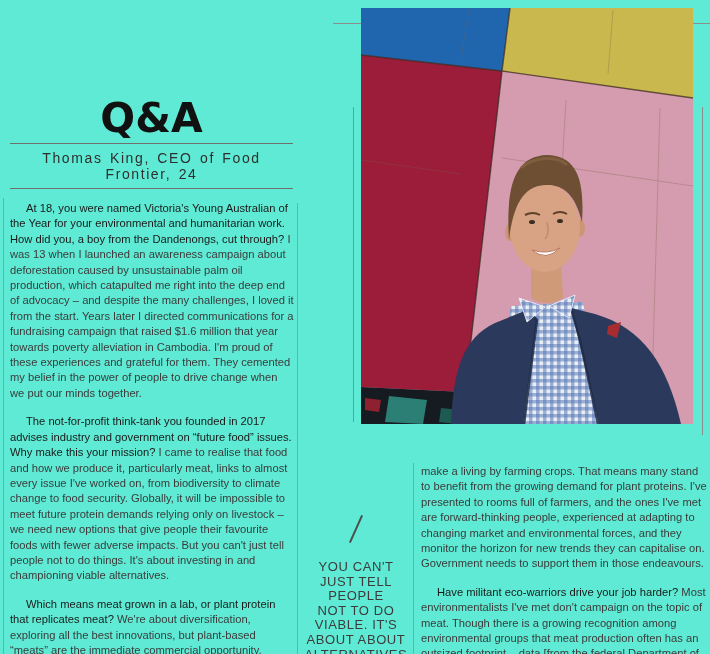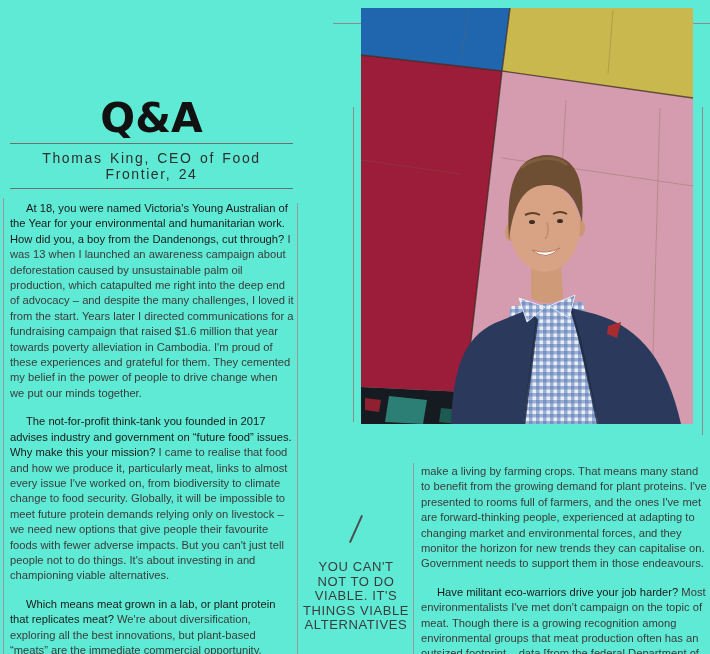--- a/index.html
+++ b/index.html
@@ -69,23 +69,24 @@
 
   <div class="col col-left">
     <p class="qa-pair"><span class="q">At 18, you were named Victoria's Young Australian of the Year for your environmental and humanitarian work. How did you, a boy from the Dandenongs, cut through?</span><span>I was 13 when I launched an awareness campaign about deforestation caused by unsustainable palm oil production, which catapulted me right into the deep end of advocacy – and despite the many challenges, I loved it from the start. Years later I directed communications for a fundraising campaign that raised $1.6 million that year towards poverty alleviation in Cambodia. I'm proud of these experiences and grateful for them. They cemented my belief in the power of people to drive change when we put our minds together.</span></p>
     <p class="qa-pair"><span class="q">The not-for-profit think-tank you founded in 2017 advises industry and government on “future food” issues. Why make this your mission?</span><span>I came to realise that food and how we produce it, particularly meat, links to almost every issue I've worked on, from biodiversity to climate change to food security. Globally, it will be impossible to meet future protein demands relying only on livestock – we need new options that give people their favourite foods with fewer adverse impacts. But you can't just tell people not to do things. It's about investing in and championing viable alternatives.</span></p>
     <p class="qa-pair"><span class="q">Which means meat grown in a lab, or plant protein that replicates meat?</span><span>We're about diversification, exploring all the best innovations, but plant-based “meats” are the immediate commercial opportunity. Cellular agriculture is a bit further off, but when a piece of animal meat becomes available that was made through the cultivation of cells rather than from entire animals, I hope people will be interested to try it.</span></p>
   </div>
 
   <div class="pullquote">
     <span class="slash slash-top"></span>
     <div class="pq-line">YOU CAN'T</div>
+    <div class="pq-line">JUST TELL PEOPLE</div>
     <div class="pq-line">NOT TO DO</div>
     <div class="pq-line">VIABLE. IT'S</div>
-    <div class="pq-line">THINGS VIABLE</div>
+    <div class="pq-line">ABOUT ABOUT</div>
     <div class="pq-line">ALTERNATIVES</div>
     
   </div>
 
   <div class="col col-right">
     <p class="qa-pair"><span>make a living by farming crops. That means many stand to benefit from the growing demand for plant proteins. I've presented to rooms full of farmers, and the ones I've met are forward-thinking people, experienced at adapting to changing market and environmental forces, and they monitor the horizon for new trends they can capitalise on. Government needs to support them in those endeavours.</span></p>
     <p class="qa-pair"><span class="q">Have militant eco-warriors drive your job harder?</span><span>Most environmentalists I've met don't campaign on the topic of meat. Though there is a growing recognition among environmental groups that meat production often has an outsized footprint – data [from the federal Department of the</span></p>
   </div>
 
   <div class="photo">

